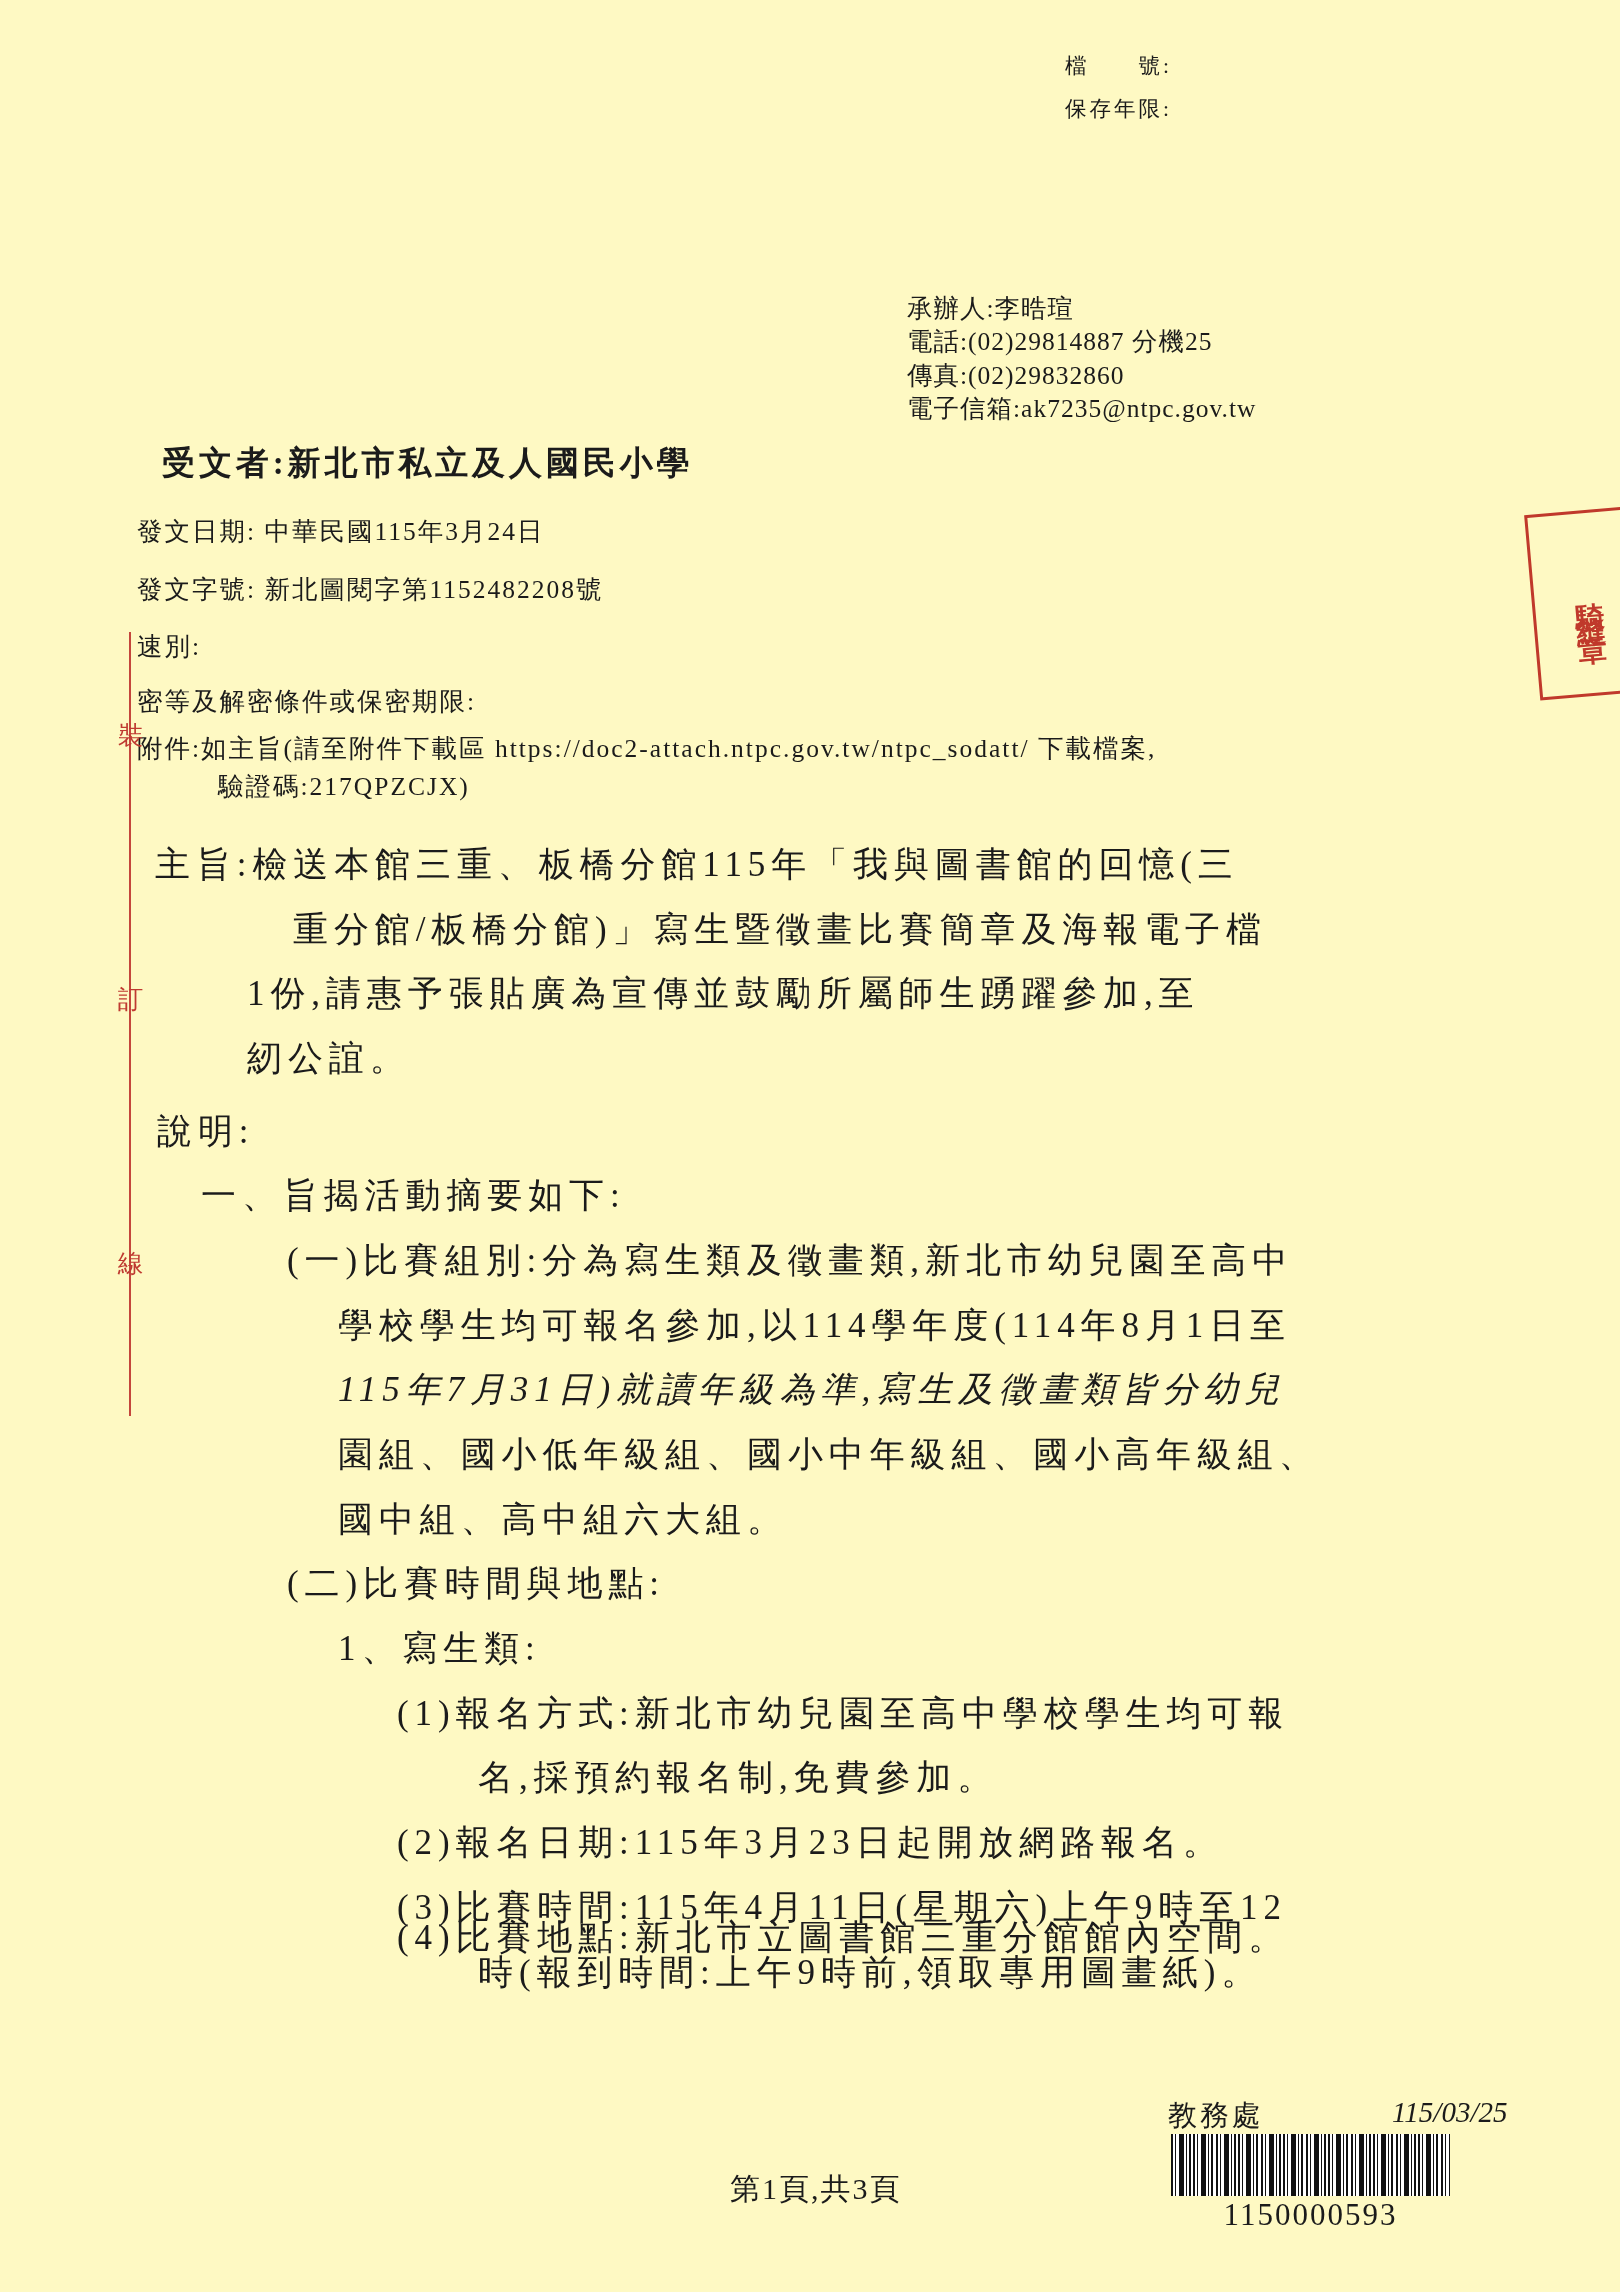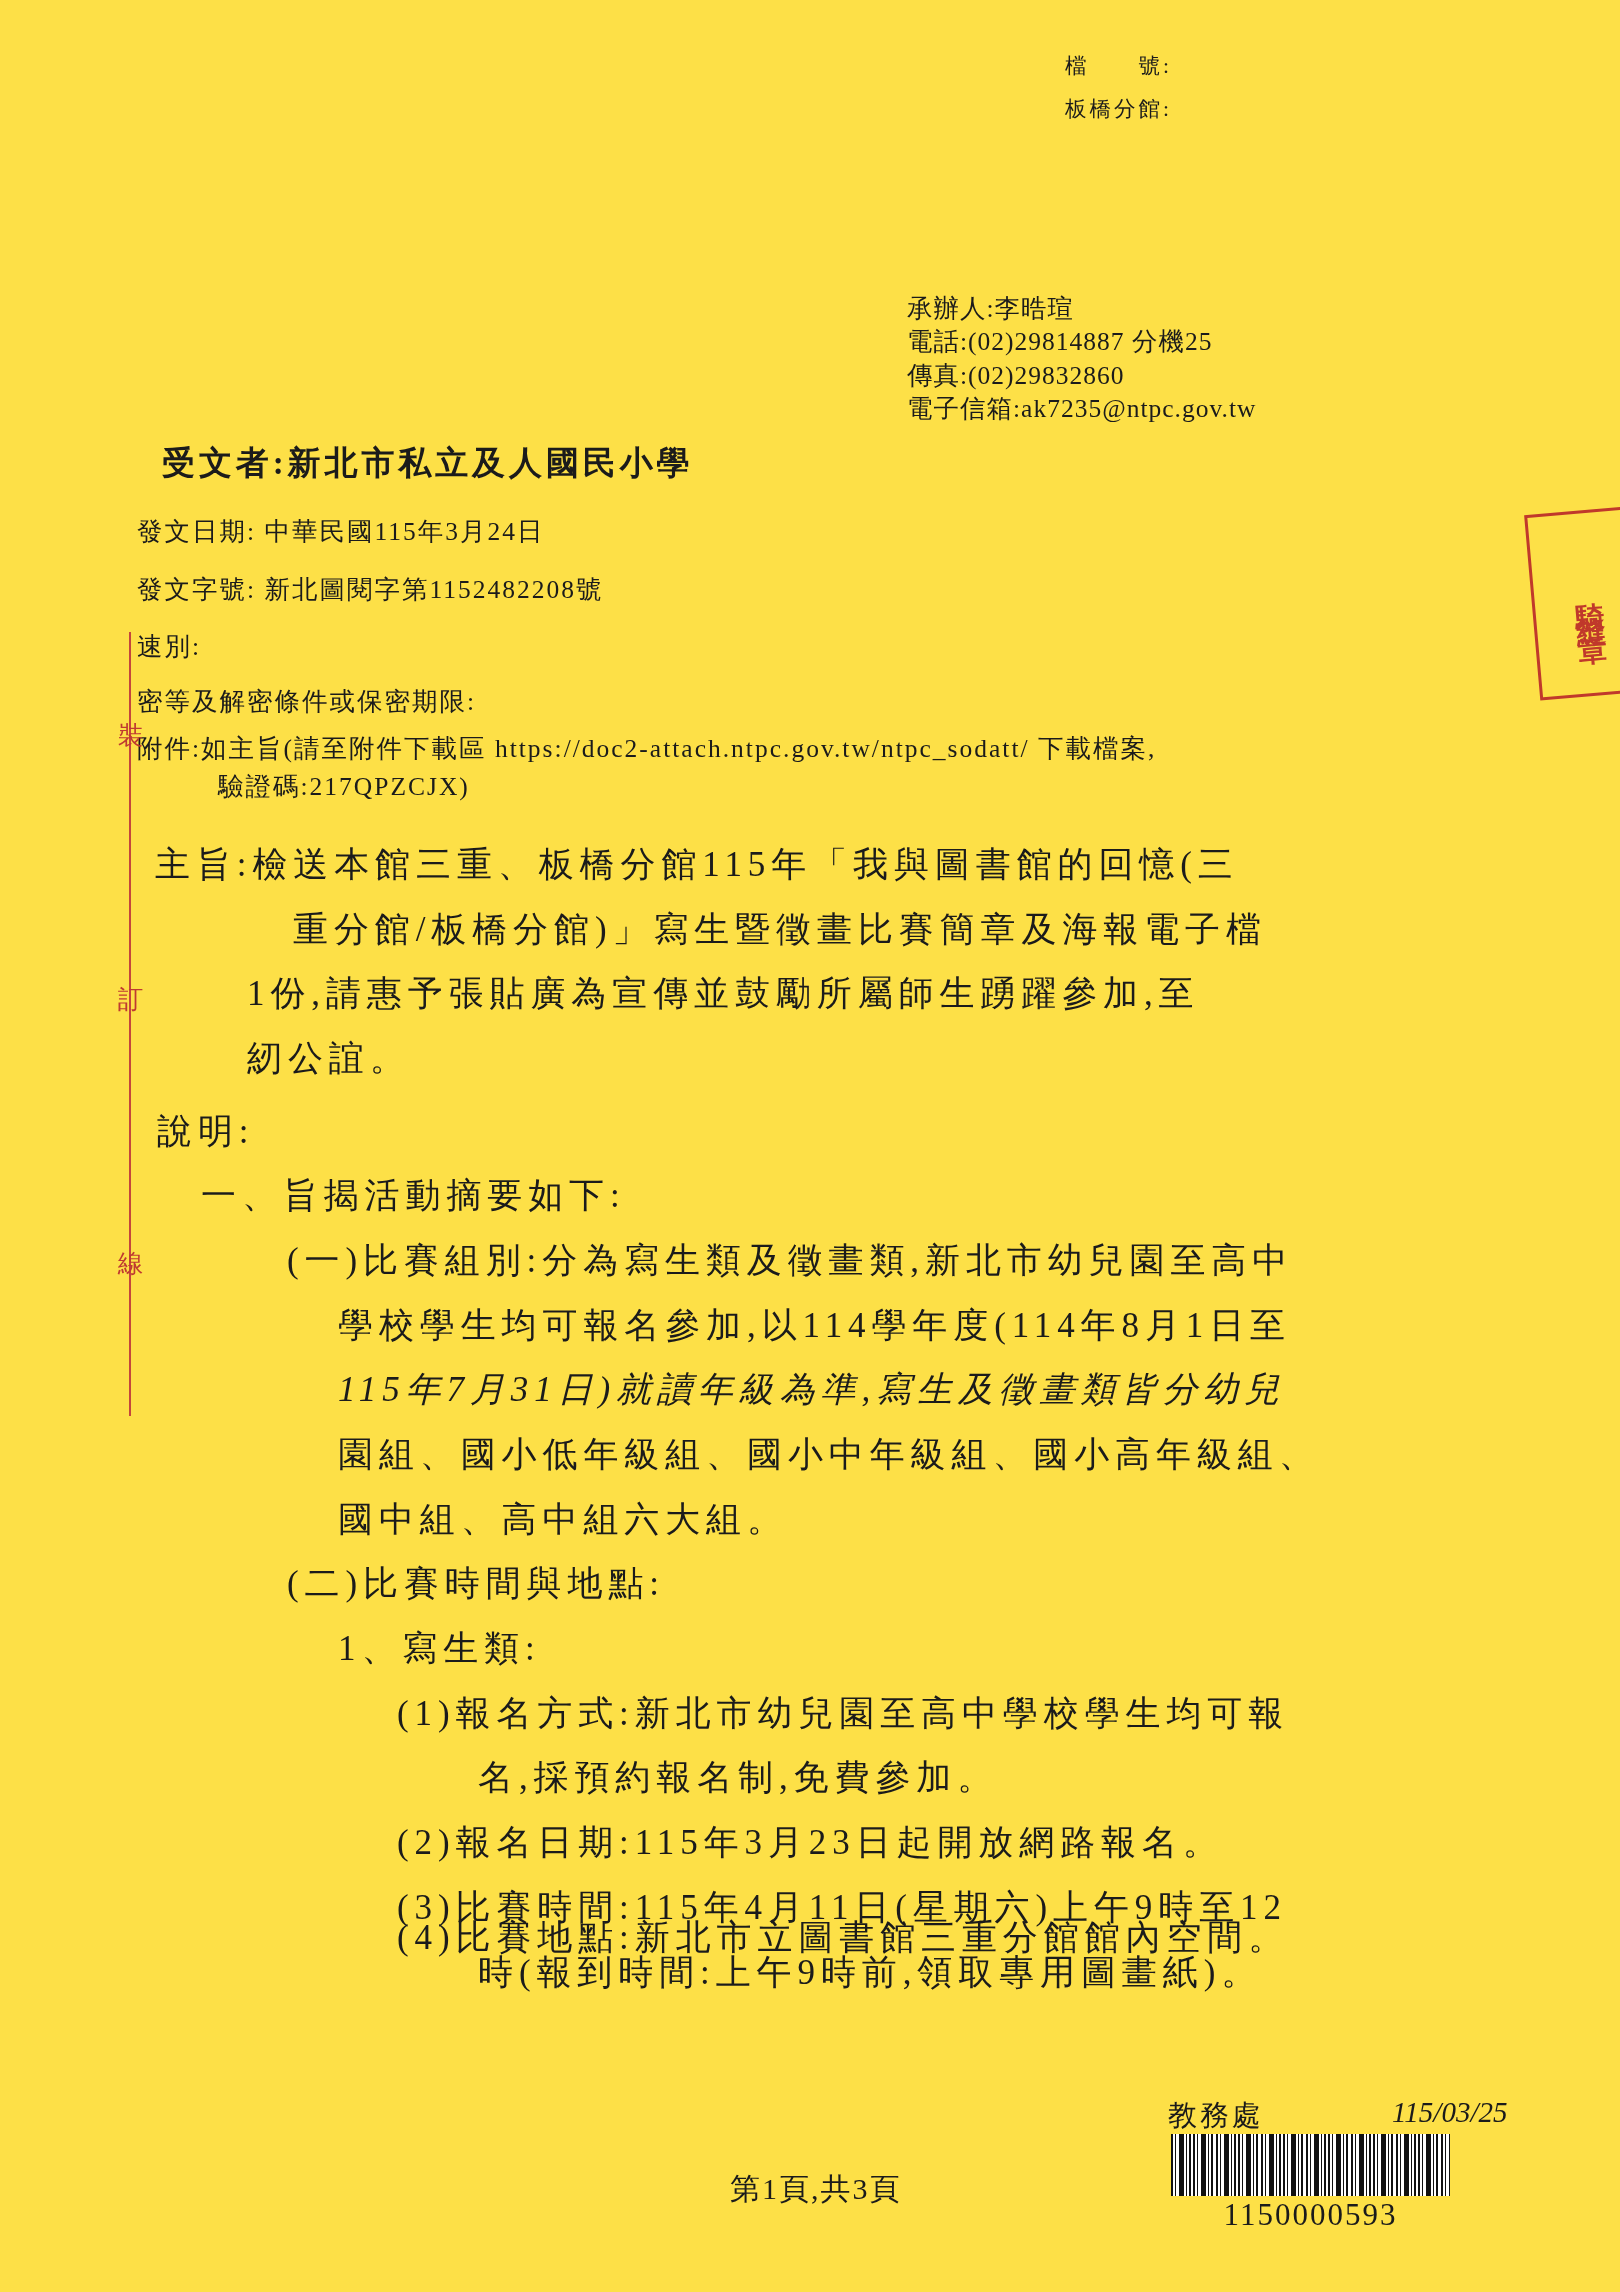--- a/index.html
+++ b/index.html
@@ -1,20 +1,20 @@
 <!DOCTYPE html>
 <html><head>
 <meta charset="utf-8">
 <style>
   html,body{margin:0;padding:0;background:#888;}
   #page{
     position:relative;
     width:1620px;height:2293px;
     margin:0 auto;
-    background:#fde047;
+    background:#fef9c3;
     overflow:hidden;
     font-family:"Liberation Serif","DejaVu Serif",serif;
     color:#1b1b1b;
   }
   .abs{position:absolute;white-space:nowrap;}
   .file-hdr{font-size:21.6px;letter-spacing:2.9px;left:1065px;}
   .doc-title{font-size:45px;letter-spacing:7.8px;left:576px;top:147px;font-weight:500;}
   .sender-line{left:907px;font-size:25.5px;letter-spacing:1px;}
   .recipient{left:162px;top:441px;font-size:33px;letter-spacing:3.9px;font-weight:bold;}
   .meta-line{left:137px;font-size:25.5px;letter-spacing:2px;}
@@ -51,21 +51,21 @@
   }
   .barcode-num{left:1171px;top:2197px;width:279px;text-align:center;font-size:31px;letter-spacing:2px;}
   .page-info{left:730px;top:2169px;font-size:30px;letter-spacing:2px;}
 </style>
 </head>
 <body>
 
 <div id="page">
 
   <div class="abs file-hdr" style="top:51px">檔　　號:</div>
-  <div class="abs file-hdr" style="top:94px">板橋分館:</div>
+  <div class="abs file-hdr" style="top:94px">保存年限:</div>
 
 
   <div class="abs sender-line" style="top:291px">承辦人:李晧瑄</div>
   <div class="abs sender-line" style="top:324px">電話:(02)29814887 分機25</div>
   <div class="abs sender-line" style="top:358px">傳真:(02)29832860</div>
   <div class="abs sender-line" style="top:391px">電子信箱:ak7235@ntpc.gov.tw</div>
 
   <div class="abs recipient">受文者:新北市私立及人國民小學</div>
 
   <div class="abs meta-line" style="top:514px">發文日期: 中華民國115年3月24日</div>

